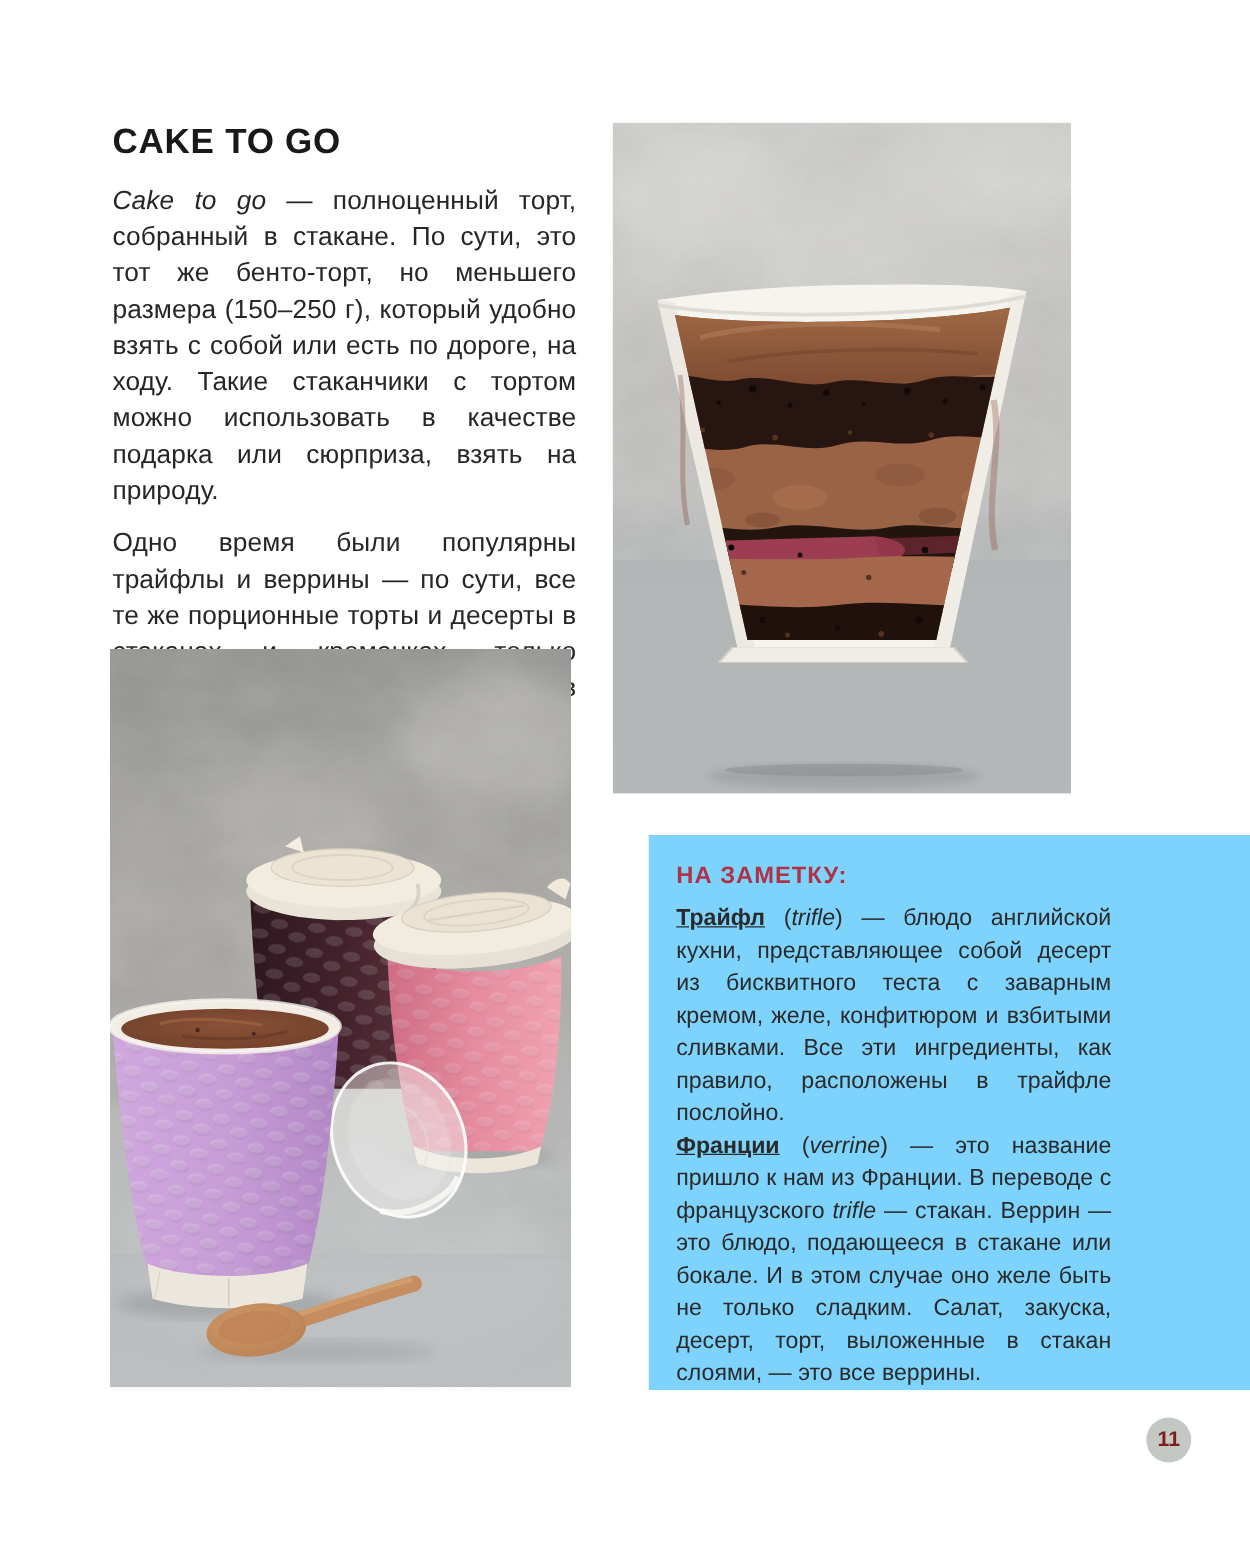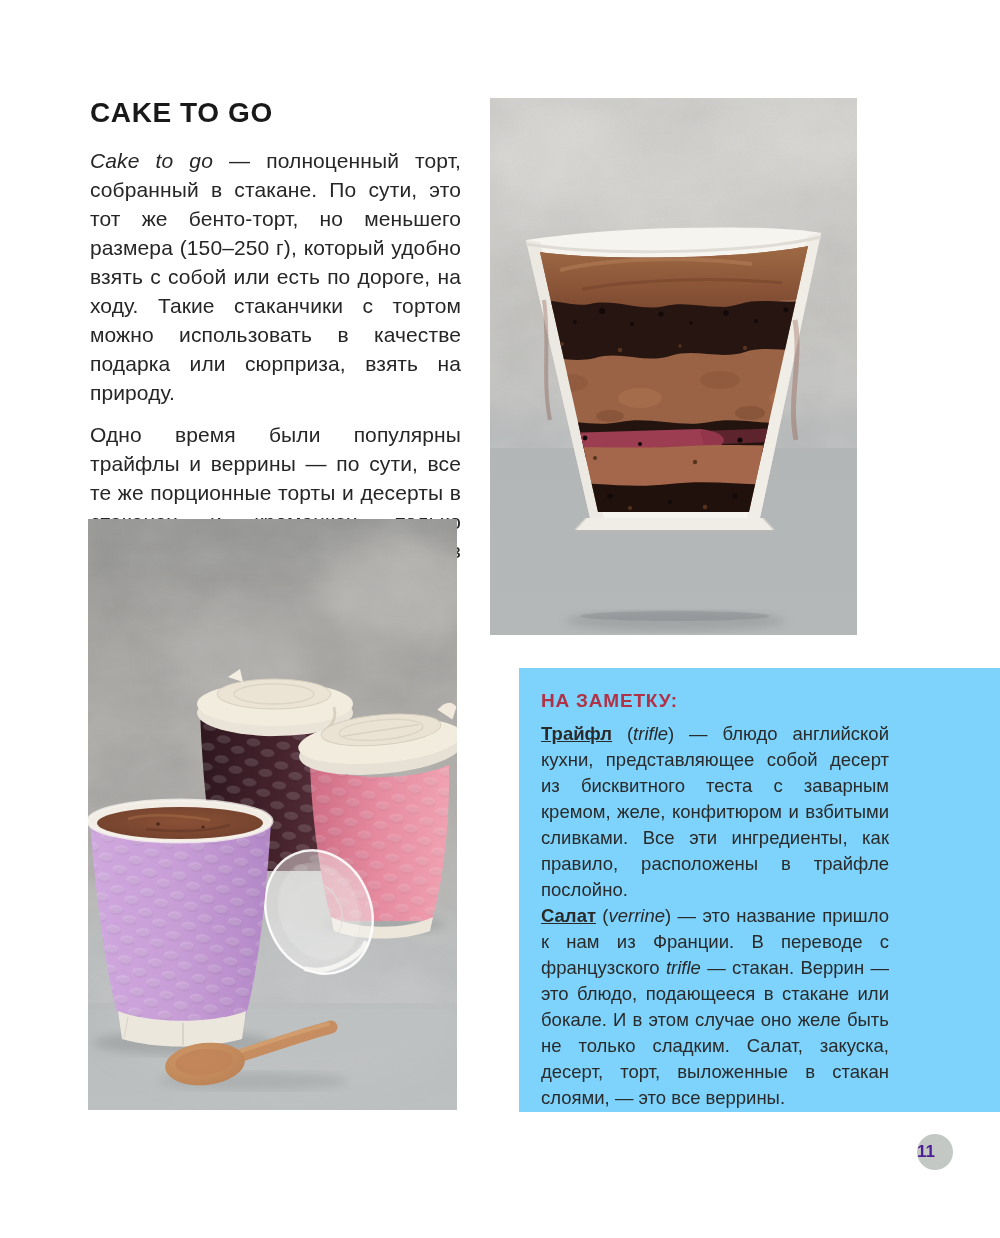--- a/index.html
+++ b/index.html
@@ -34,22 +34,22 @@
     margin:0 0 8px 0;font-size:19px;line-height:24px;font-weight:700;
     color:#b03247;letter-spacing:0.8px;
   }
   .note p{
     margin:0;width:348px;font-size:18.5px;line-height:26px;text-align:justify;
     color:#2a2a2a;hyphens:auto;
   }
   
   .pagenum{
     position:absolute;left:917px;top:1134px;width:36px;height:36px;border-radius:50%;
-    background:#c3c8c5;display:flex;align-items:center;justify-content:flex-start;
-    font-size:17px;font-weight:700;color:#4c1d95;
+    background:#c3c8c5;display:flex;align-items:center;justify-content:center;
+    font-size:17px;font-weight:700;color:#7f1d1d;
   }
 </style>
 </head>
 <body>
 
 <div class="page">
 
   <div class="article">
     <h1>
       <span>CAKE TO GO</span>
@@ -183,21 +183,21 @@
       <g fill="none" opacity="0.32">
         <path d="M305,222 C312,262 298,302 306,342" stroke="#8a4a38" stroke-width="5"></path>
         <path d="M54,202 C60,242 52,282 60,322" stroke="#7d4434" stroke-width="4"></path>
       </g>
     </svg>
   </div>
 
   <div class="note">
     <h2>НА ЗАМЕТКУ:</h2>
     <p><span class="b">Трайфл</span><span> (</span><span class="i">trifle</span><span>) — блюдо английской кухни, представляющее собой десерт из бисквитного теста с заварным кремом, желе, конфитюром и взбитыми сливками. Все эти ингредиенты, как правило, расположены в трайфле послойно.</span></p>
-    <p><span class="b">Салат</span><span> (</span><span class="i">verrine</span><span>) — это название пришло к нам из Франции. В переводе с французского </span><span class="i">trifle</span><span> — стакан. Веррин — это блюдо, подающееся в стакане или бокале. И в этом случае оно желе быть не только сладким. Салат, закуска, десерт, торт, выложенные в стакан слоями, — это все веррины.</span></p>
+    <p><span class="b">Франции</span><span> (</span><span class="i">verrine</span><span>) — это название пришло к нам из Франции. В переводе с французского </span><span class="i">trifle</span><span> — стакан. Веррин — это блюдо, подающееся в стакане или бокале. И в этом случае оно желе быть не только сладким. Салат, закуска, десерт, торт, выложенные в стакан слоями, — это все веррины.</span></p>
   </div>
 
   <div class="photo photo-cups" role="img" aria-label="Цветные бумажные стаканчики с крышками и деревянной ложкой">
     <svg width="369" height="591" viewBox="0 0 369 591" xmlns="http://www.w3.org/2000/svg">
       <defs>
         <linearGradient id="cp-bg" x1="0" y1="0" x2="0" y2="1">
           <stop offset="0" stop-color="#8f8f8d"></stop>
           <stop offset="0.18" stop-color="#9c9b98"></stop>
           <stop offset="0.40" stop-color="#a9a7a4"></stop>
           <stop offset="0.60" stop-color="#b1b0ae"></stop>

